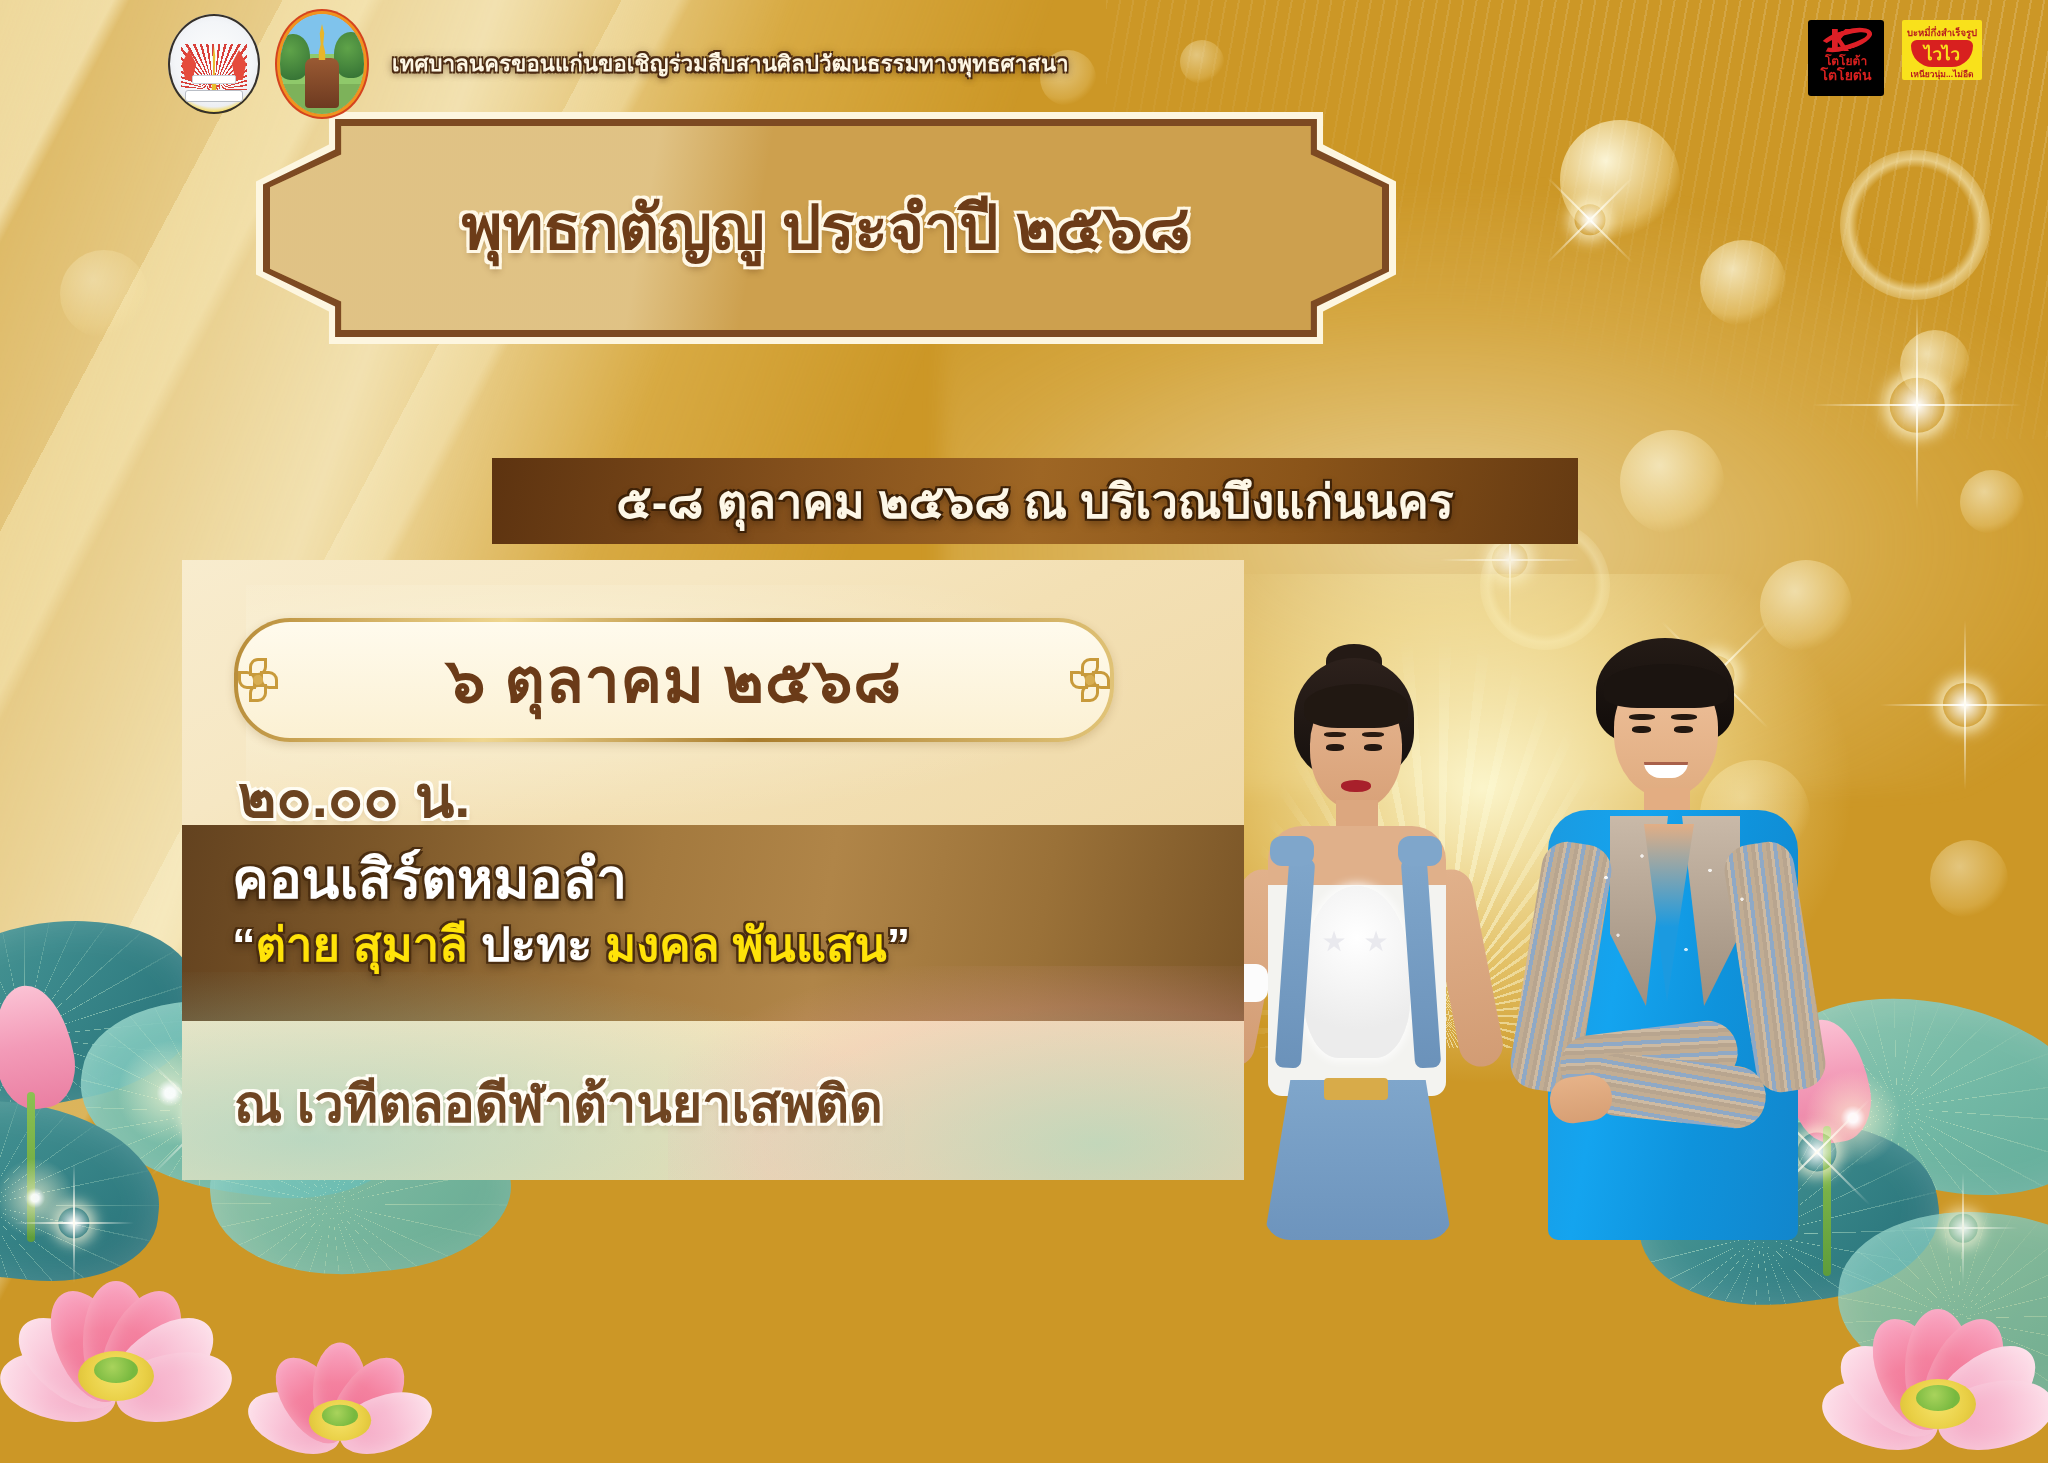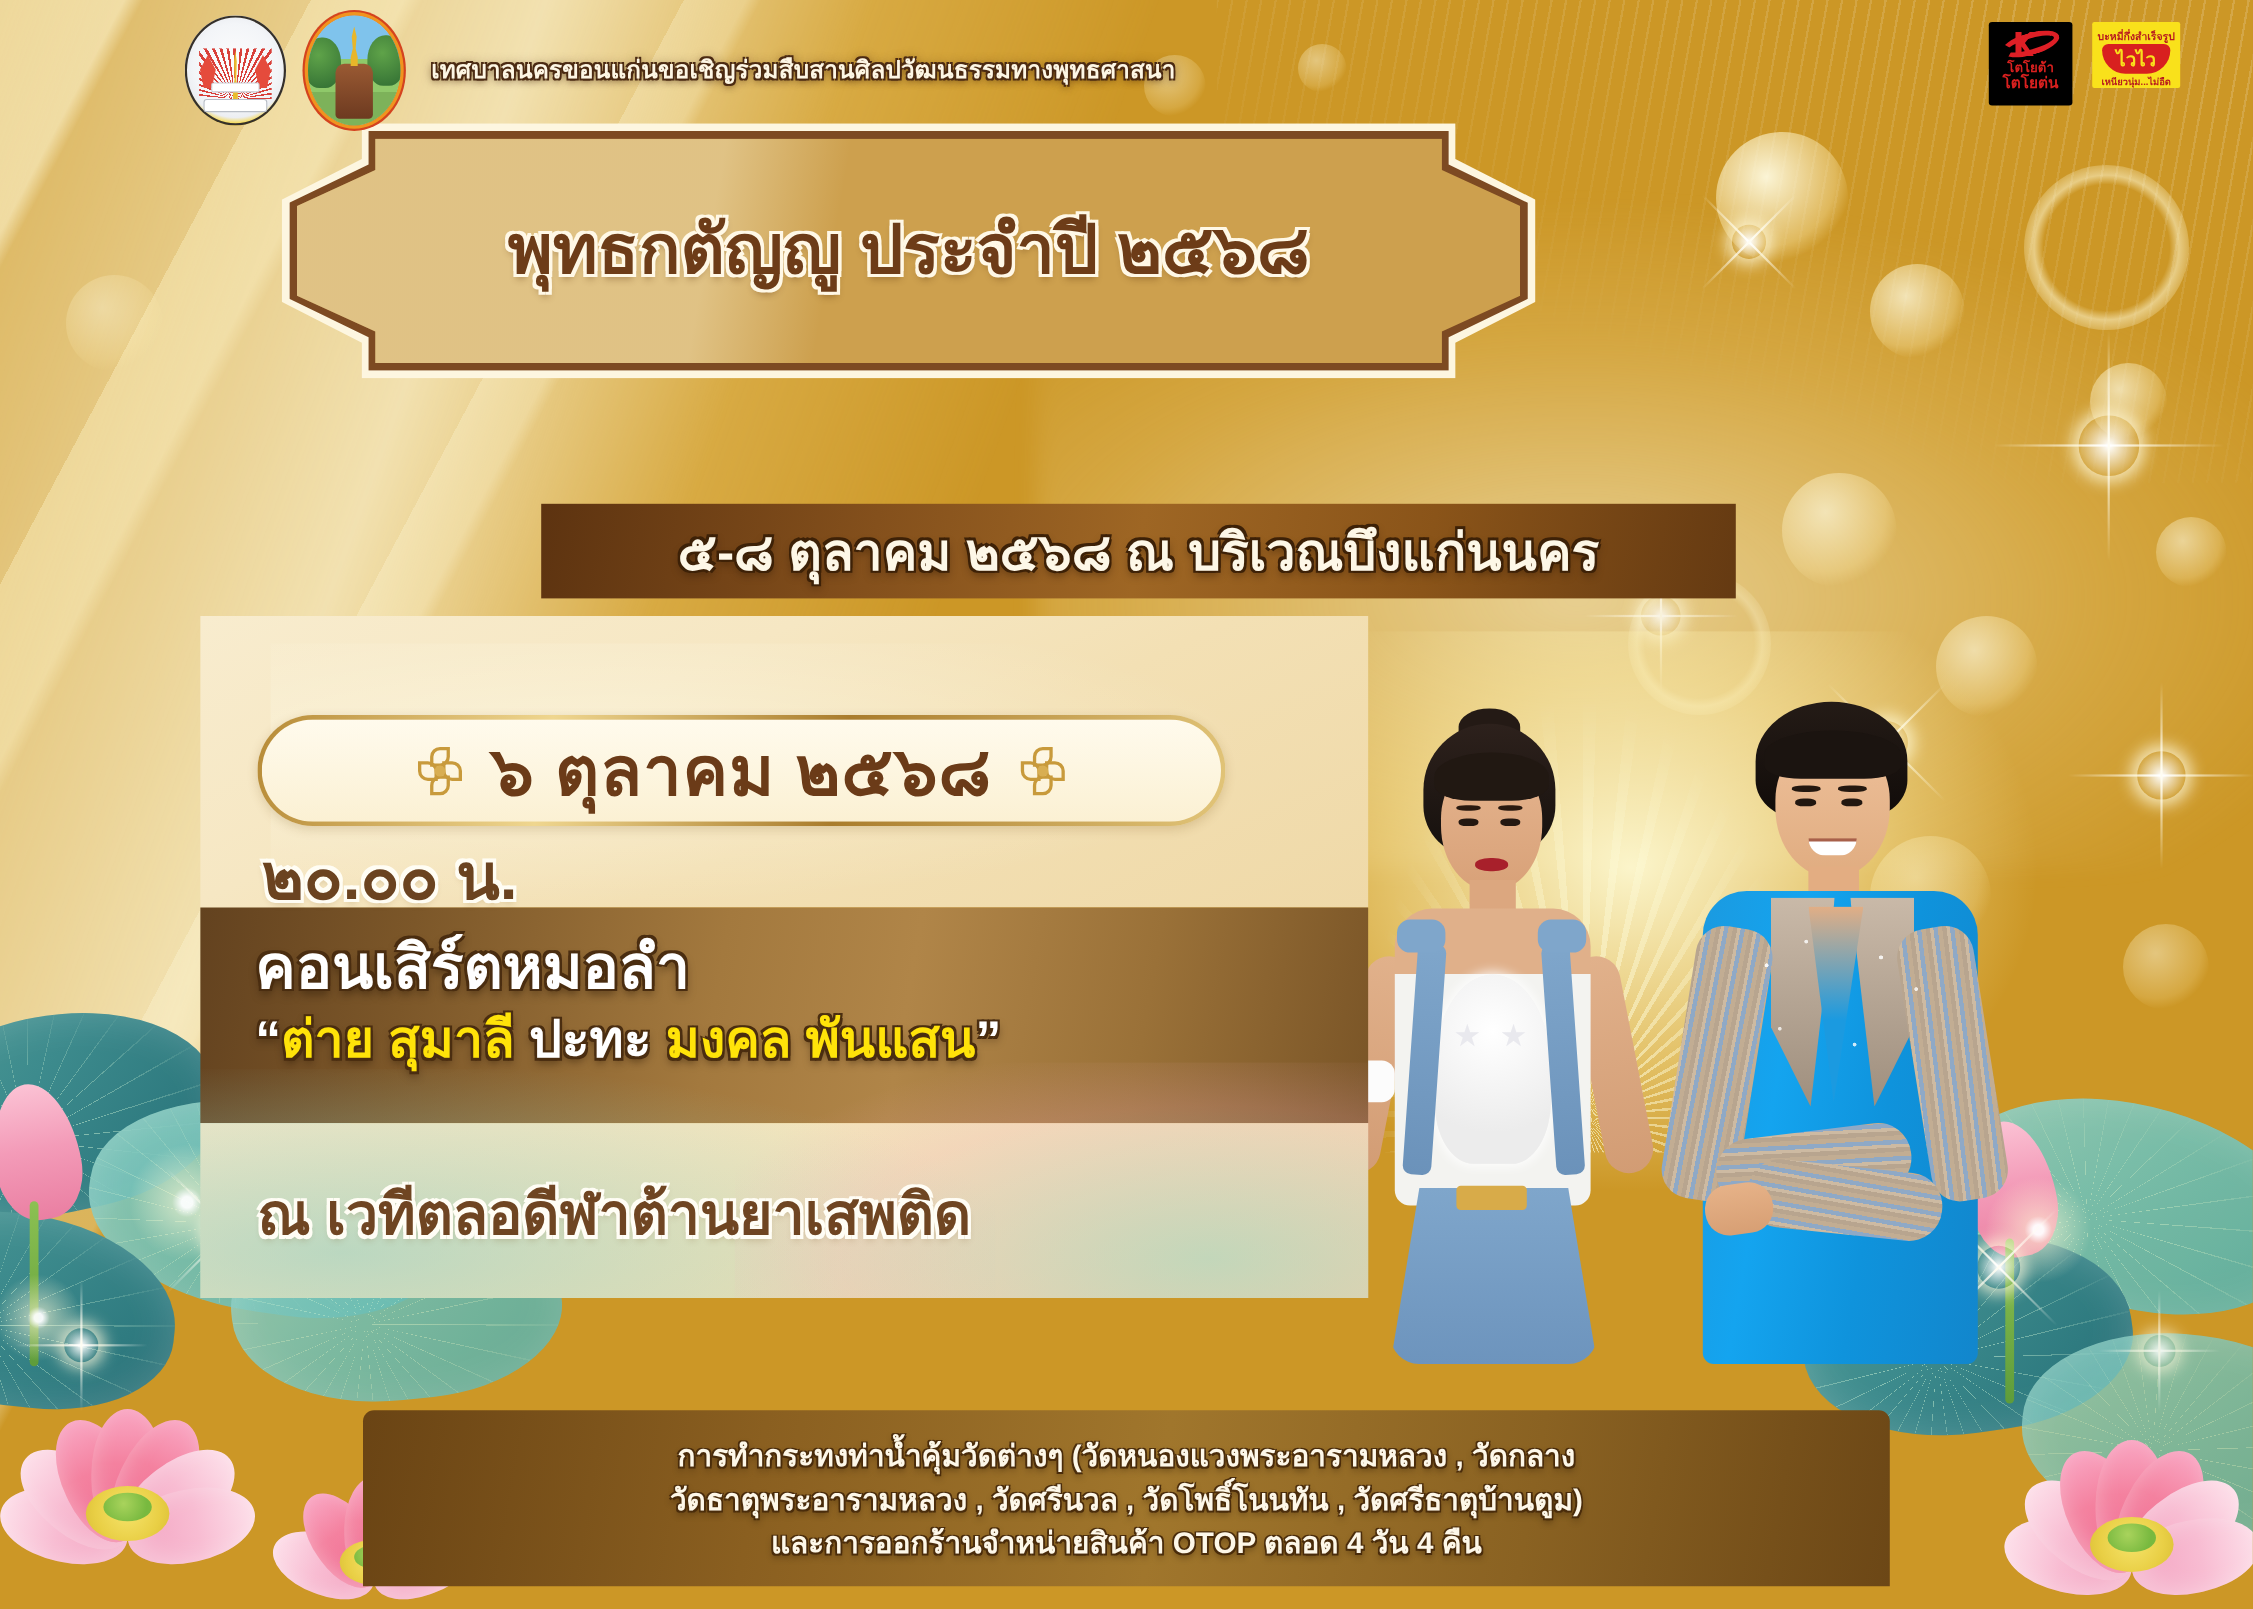--- a/index.html
+++ b/index.html
@@ -165,27 +165,27 @@
   .card-bot{ position:absolute; left:0; top:461px; width:100%; height:159px;
     background:linear-gradient(165deg,#f6e8c6 0%,#f3e2b6 55%,#eedba9 100%); }
   .card-bot .leafwash{ position:absolute; left:-20px; bottom:-30px; width:70%; height:150%;
     background:radial-gradient(ellipse at 20% 70%, rgba(140,205,196,.55), rgba(150,210,200,.18) 52%, transparent 74%); }
   .card-bot .leafwash2{ position:absolute; right:-40px; bottom:-40px; width:58%; height:160%;
     background:radial-gradient(ellipse at 70% 70%, rgba(150,208,198,.5), rgba(240,170,190,.22) 55%, transparent 78%); }
   .card-glow{ position:absolute; left:6%; top:4%; width:88%; height:40%;
     background:radial-gradient(ellipse at 30% 40%, rgba(255,255,240,.45), transparent 66%); }
 
   .date-pill{
-    position:absolute; left:52px; top:58px; width:880px; height:101px; border-radius:56px;
+    position:absolute; left:52px; top:58px; width:880px; height:124px; border-radius:56px;
     background:linear-gradient(#fffaea,#fbf1d6);
     border:4px solid transparent;
     background-image:linear-gradient(#fffbee,#fbf0d2), linear-gradient(100deg,#b78b37,#efd68f 30%,#a97c2c 60%,#e2c579 100%);
     background-origin:border-box; background-clip:padding-box,border-box;
     box-shadow:0 3px 10px rgba(120,80,20,.2);
-    display:flex; align-items:center; justify-content:center; gap:26px;margin-top:32px;
+    display:flex; align-items:center; justify-content:space-between; gap:26px;
   }
   .pill-text{ font-size:62px; font-weight:700; color:#6b3b18; white-space:nowrap; letter-spacing:1px; }
   .orn{ width:40px; height:44px; position:relative; flex:0 0 auto; }
   .orn i{ position:absolute; border:3px solid #c89a3b; border-radius:50% 0 50% 0; }
   .orn i:nth-child(1){ left:11px; top:0;   width:18px; height:18px; }
   .orn i:nth-child(2){ left:0;   top:13px; width:18px; height:18px; transform:rotate(90deg); }
   .orn i:nth-child(3){ right:0;  top:13px; width:18px; height:18px; transform:rotate(90deg); }
   .orn i:nth-child(4){ left:11px; bottom:0; width:18px; height:18px; }
   .orn u{ position:absolute; left:15px; top:17px; width:10px; height:10px; background:#d8ae52;
     border-radius:50%; }
@@ -615,19 +615,14 @@
 
     <div class="flare" style="right:170px;top:60px;width:110px;height:110px;"></div>
     <div class="spark diag" style="right:186px;top:74px;width:150px;height:150px;">
         <span class="core"></span>
       </div>
     <div class="spark" style="right:60px;top:170px;width:110px;height:110px;opacity:.85">
         <span class="core"></span>
       </div>
   </div>
 
-  <div class="footer">
-    <div>การทำกระทงท่าน้ำคุ้มวัดต่างๆ (วัดหนองแวงพระอารามหลวง , วัดกลาง</div>
-    <div>วัดธาตุพระอารามหลวง , วัดศรีนวล , วัดโพธิ์โนนทัน , วัดศรีธาตุบ้านตูม)</div>
-    <div>และการออกร้านจำหน่ายสินค้า OTOP ตลอด 4 วัน 4 คืน</div>
-  </div>
 
 </div>
 
 </body></html>

